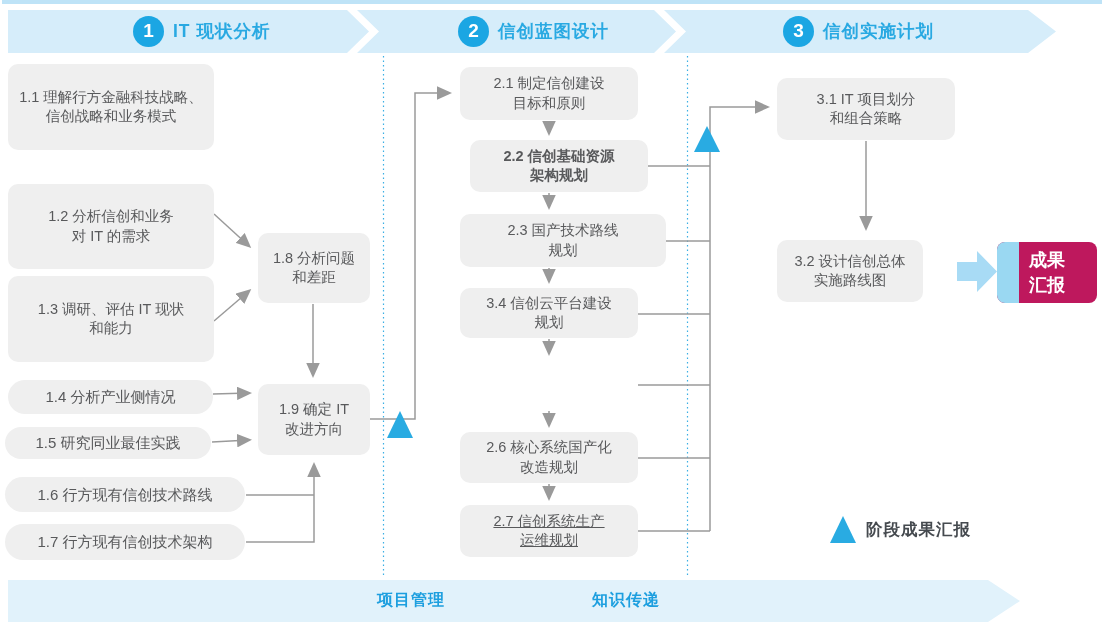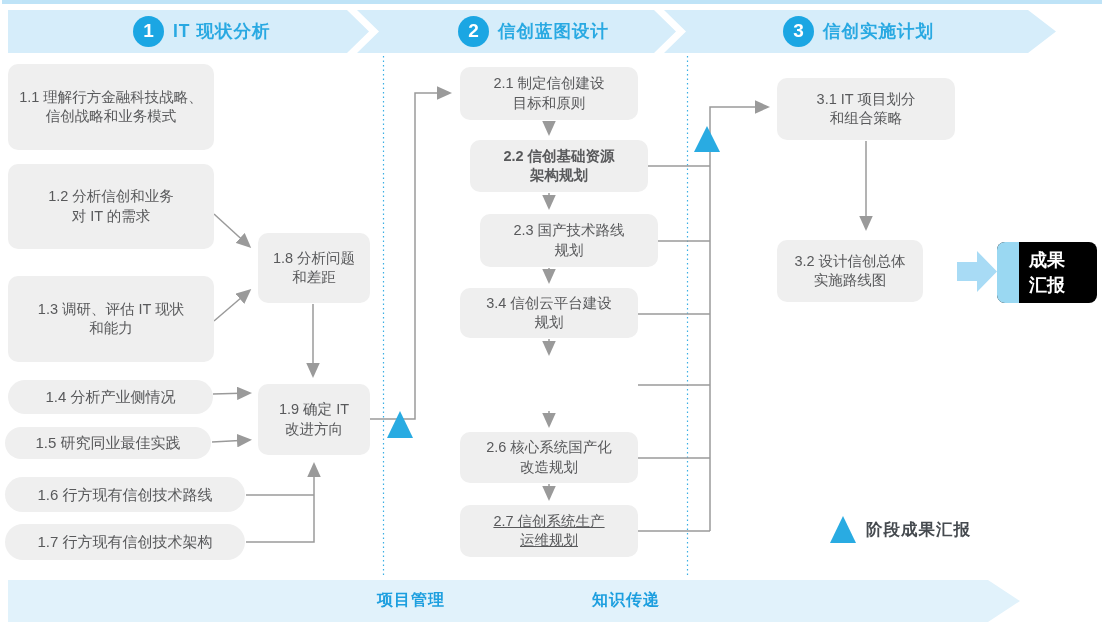--- a/index.html
+++ b/index.html
@@ -10,21 +10,21 @@
   .phase-head{position:absolute;display:flex;align-items:center;gap:9px;height:34px;top:14px;}
   .num-badge{width:31px;height:31px;border-radius:50%;background:#1BA6E3;color:#fff;
     font-weight:bold;font-size:19px;display:flex;align-items:center;justify-content:center;}
   .phase-title{color:#29A9E2;font-weight:bold;font-size:17.5px;letter-spacing:1px;white-space:nowrap;}
 
   .box{position:absolute;background:#EFEFEF;border-radius:10px;color:#58595B;
     font-size:14.5px;line-height:1.32;display:flex;align-items:center;justify-content:center;
     text-align:center;white-space:pre-line;}
   .pill{border-radius:18px;font-size:15px;white-space:nowrap;}
 
-  .outcome{position:absolute;left:997px;top:242px;width:100px;height:61px;background:#000000;
+  .outcome{position:absolute;left:997px;top:242px;width:100px;height:61px;background:#be185d;
     border-radius:8px;display:flex;align-items:center;justify-content:center;color:#fff;
     font-weight:bold;font-size:18px;line-height:1.35;text-align:center;white-space:pre-line;}
   .outcome::before{content:"";position:absolute;left:0;top:0;bottom:0;width:22px;
     background:#9AD8F2;border-radius:8px 0 0 8px;}
   .outcome span{position:relative;}
 
   .legend-label{position:absolute;left:866px;top:519px;color:#454A4F;font-weight:bold;
     font-size:16.5px;letter-spacing:1px;white-space:nowrap;}
 
   .footer-label{position:absolute;top:590px;color:#1D9FDF;font-weight:bold;font-size:16px;
@@ -93,38 +93,38 @@
     <div class="num-badge">2</div>
     <div class="phase-title">信创蓝图设计</div>
   </div>
   <div class="phase-head" style="left:783px;">
     <div class="num-badge">3</div>
     <div class="phase-title">信创实施计划</div>
   </div>
 
   <div class="box" style="left:8px;top:64px;width:206px;height:86px;">1.1 理解行方金融科技战略、
 信创战略和业务模式</div>
-  <div class="box" style="left:8px;top:164px;width:206px;height:85px;">1.2 分析信创和业务
+  <div class="box" style="left:8px;top:184px;width:206px;height:85px;">1.2 分析信创和业务
 对 IT 的需求</div>
   <div class="box" style="left:8px;top:276px;width:206px;height:86px;">1.3 调研、评估 IT 现状
 和能力</div>
   <div class="box pill" style="left:8px;top:380px;width:205px;height:34px;">1.4 分析产业侧情况</div>
   <div class="box pill" style="left:5px;top:427px;width:206px;height:32px;">1.5 研究同业最佳实践</div>
   <div class="box pill" style="left:5px;top:477px;width:240px;height:35px;">1.6 行方现有信创技术路线</div>
   <div class="box pill" style="left:5px;top:524px;width:240px;height:36px;">1.7 行方现有信创技术架构</div>
   <div class="box" style="left:258px;top:233px;width:112px;height:70px;">1.8 分析问题
 和差距</div>
   <div class="box" style="left:258px;top:384px;width:112px;height:71px;">1.9 确定 IT
 改进方向</div>
 
   <div class="box" style="left:460px;top:67px;width:178px;height:53px;">2.1 制定信创建设
 目标和原则</div>
   <div class="box" style="left:470px;top:140px;width:178px;height:52px;font-weight:bold;">2.2 信创基础资源
 架构规划</div>
-  <div class="box" style="left:460px;top:214px;width:178px;height:53px;margin-left:20px;">2.3 国产技术路线
+  <div class="box" style="left:460px;top:214px;width:206px;height:53px;">2.3 国产技术路线
 规划</div>
   <div class="box" style="left:460px;top:288px;width:178px;height:50px;">3.4 信创云平台建设
 规划</div>
   <div class="box" style="left:460px;top:432px;width:178px;height:51px;">2.6 核心系统国产化
 改造规划</div>
   <div class="box" style="left:460px;top:505px;width:178px;height:52px;text-decoration:underline;">2.7 信创系统生产
 运维规划</div>
 
   <div class="box" style="left:777px;top:78px;width:178px;height:62px;">3.1 IT 项目划分
 和组合策略</div>

